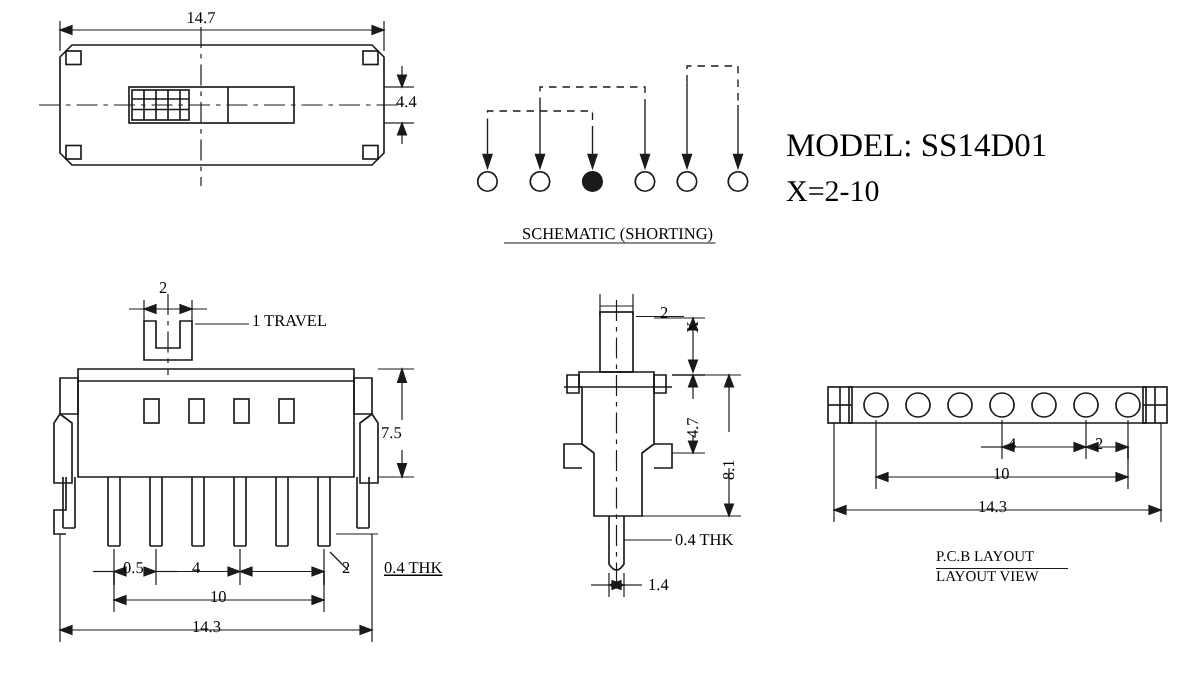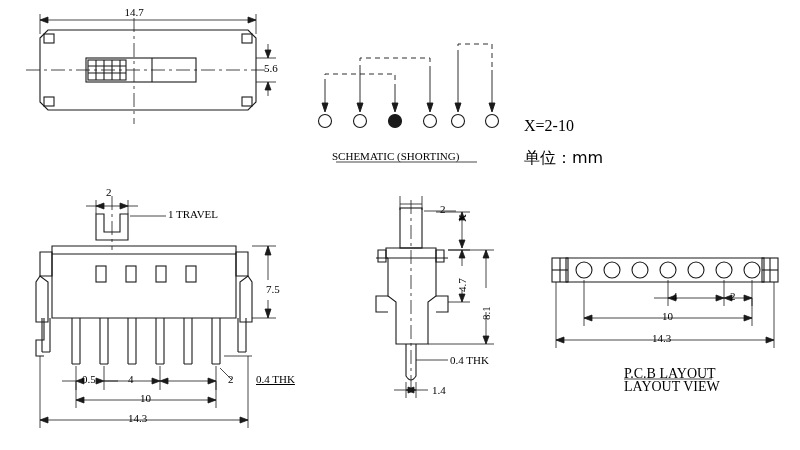--- a/index.html
+++ b/index.html
@@ -6,23 +6,23 @@
   body{
     width:800px;height:450px;
     background:#ffffff;
     font-family:"Liberation Serif", serif;
     color:#000;
     position:relative;
     overflow:hidden;
   }
   .stage{position:absolute;left:0;top:0;width:800px;height:406px;}
   .lbl{position:absolute;font-family:"Liberation Serif",serif;white-space:nowrap;}
-  .lbl.s10{font-size:14px;}
+  .lbl.s10{font-size:10px;}
   .lbl.s11{font-size:11px;}
-  .lbl.s20{font-size:16px;}
+  .lbl.s20{font-size:20px;}
   .lbl.s22{font-size:22px;}
   .cn{font-family:"DejaVu Sans",sans-serif;}
   svg{position:absolute;left:0;top:0;}
 </style>
 </head>
 <body>
 
 <div class="stage">
 
   <svg width="800" height="450" viewBox="0 0 800 450">
@@ -308,30 +308,30 @@
         <line x1="556" y1="340" x2="774" y2="340"></line>
         <path d="M556,340 L564,337 L564,343 Z" fill="#1a1a1a"></path>
         <path d="M774,340 L766,337 L766,343 Z" fill="#1a1a1a"></path>
       </g>
 
       <line x1="624" y1="379" x2="712" y2="379" stroke-width="0.8"></line>
     </g>
   </svg>
 
   <div class="lbl s11" style="left:134px;top:6px;transform:translateX(-50%);">14.7</div>
-  <div class="lbl s11" style="left:264px;top:62px;">5.6</div>
-
-  <div class="lbl s11" style="left:332px;top:150px;">SCHEMATIC (SHORTING)</div>
-
+  <div class="lbl s11" style="left:264px;top:62px;">4.4</div>
+
+  <div class="lbl s11" style="left:348px;top:150px;">SCHEMATIC (SHORTING)</div>
+
+  <div class="lbl s22" style="left:524px;top:84px;">MODEL: SS14D01</div>
   <div class="lbl s20" style="left:524px;top:117px;">X=2-10</div>
-  <div class="lbl s20 cn" style="left:524px;top:148px;">单位：mm</div>
 
   <div class="lbl s11" style="left:106px;top:186px;">2</div>
   <div class="lbl s11" style="left:168px;top:208px;">1 TRAVEL</div>
-  <div class="lbl s11" style="left:266px;top:283px;">7.5</div>
+  <div class="lbl s11" style="left:254px;top:283px;">7.5</div>
   <div class="lbl s11" style="left:82px;top:373px;">0.5</div>
   <div class="lbl s11" style="left:128px;top:373px;">4</div>
   <div class="lbl s11" style="left:228px;top:373px;">2</div>
   <div class="lbl s11" style="left:256px;top:373px;text-decoration:underline;">0.4 THK</div>
   <div class="lbl s11" style="left:140px;top:392px;">10</div>
   <div class="lbl s11" style="left:128px;top:412px;">14.3</div>
 
   <div class="lbl s11" style="left:440px;top:203px;">2</div>
   <div class="lbl s11" style="left:456px;top:222px;transform:rotate(-90deg);transform-origin:left top;">X</div>
   <div class="lbl s11" style="left:456px;top:292px;transform:rotate(-90deg);transform-origin:left top;">4.7</div>

